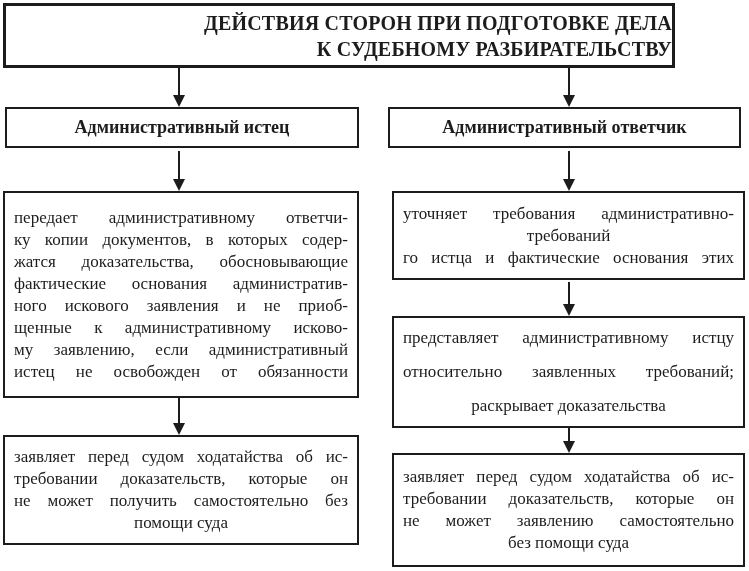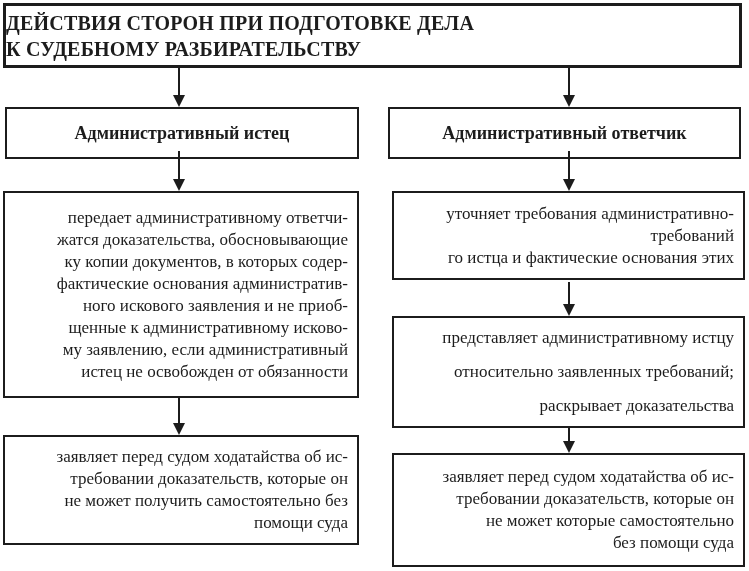--- a/index.html
+++ b/index.html
@@ -15,38 +15,38 @@
   .box {
     position: absolute;
     box-sizing: border-box;
     background: #ffffff;
     border: 2.5px solid #1c1c1c;
     display: flex;
     flex-direction: column;
     justify-content: center;
   }
   .title-box {
-    left: 3px; top: 3px; width: 739px; height: 65px;
+    left: 3px; top: 3px; width: 672px; height: 65px;
     border-width: 3px;
-    text-align: left;
+    text-align: right;
     font-weight: bold;
     font-size: 20px;
     line-height: 26px;
     letter-spacing: 0.2px;
   }
   .header-box {
-    height: 52px;
+    height: 41px;
     border-width: 2px;
     text-align: center;
     font-weight: bold;
     font-size: 18px;
   }
   .header-left  { left: 5px;   top: 107px; width: 354px; }
   .header-right { left: 388px; top: 107px; width: 353px; }
-  .text-box { padding: 0 9px; font-size: 17px; align-items: flex-end; }
+  .text-box { padding: 0 9px; font-size: 17px; }
   .text-box .tline {
     text-align: justify;
     text-align-last: justify;
     line-height: 22px;
     white-space: nowrap;
   }
   .text-box .tline.center {
     text-align: center;
     text-align-last: center;
   }
@@ -107,22 +107,22 @@
     <div class="shaft"></div>
     <div class="head"></div>
   </div>
   <div class="arrow arr-2R">
     <div class="shaft"></div>
     <div class="head"></div>
   </div>
 
   <div class="box text-box p-box1">
     <div class="tline">передает административному ответчи-</div>
+    <div class="tline">ку копии документов, в которых содер-</div>
     <div class="tline">жатся доказательства, обосновывающие</div>
-    <div class="tline">ку копии документов, в которых содер-</div>
     <div class="tline">фактические основания административ-</div>
     <div class="tline">ного искового заявления и не приоб-</div>
     <div class="tline">щенные к административному исково-</div>
     <div class="tline">му заявлению, если административный</div>
     <div class="tline">истец не освобожден от обязанности</div>
   </div>
 
   <div class="arrow arr-3L">
     <div class="shaft"></div>
     <div class="head"></div>
@@ -153,17 +153,17 @@
   </div>
 
   <div class="arrow arr-4R">
     <div class="shaft"></div>
     <div class="head"></div>
   </div>
 
   <div class="box text-box d-box3">
     <div class="tline">заявляет перед судом ходатайства об ис-</div>
     <div class="tline">требовании доказательств, которые он</div>
-    <div class="tline">не может которые самостоятельно</div>
+    <div class="tline">не может заявлению самостоятельно</div>
     <div class="tline center">без помощи суда</div>
   </div>
 
 </div>
 
 </body></html>

